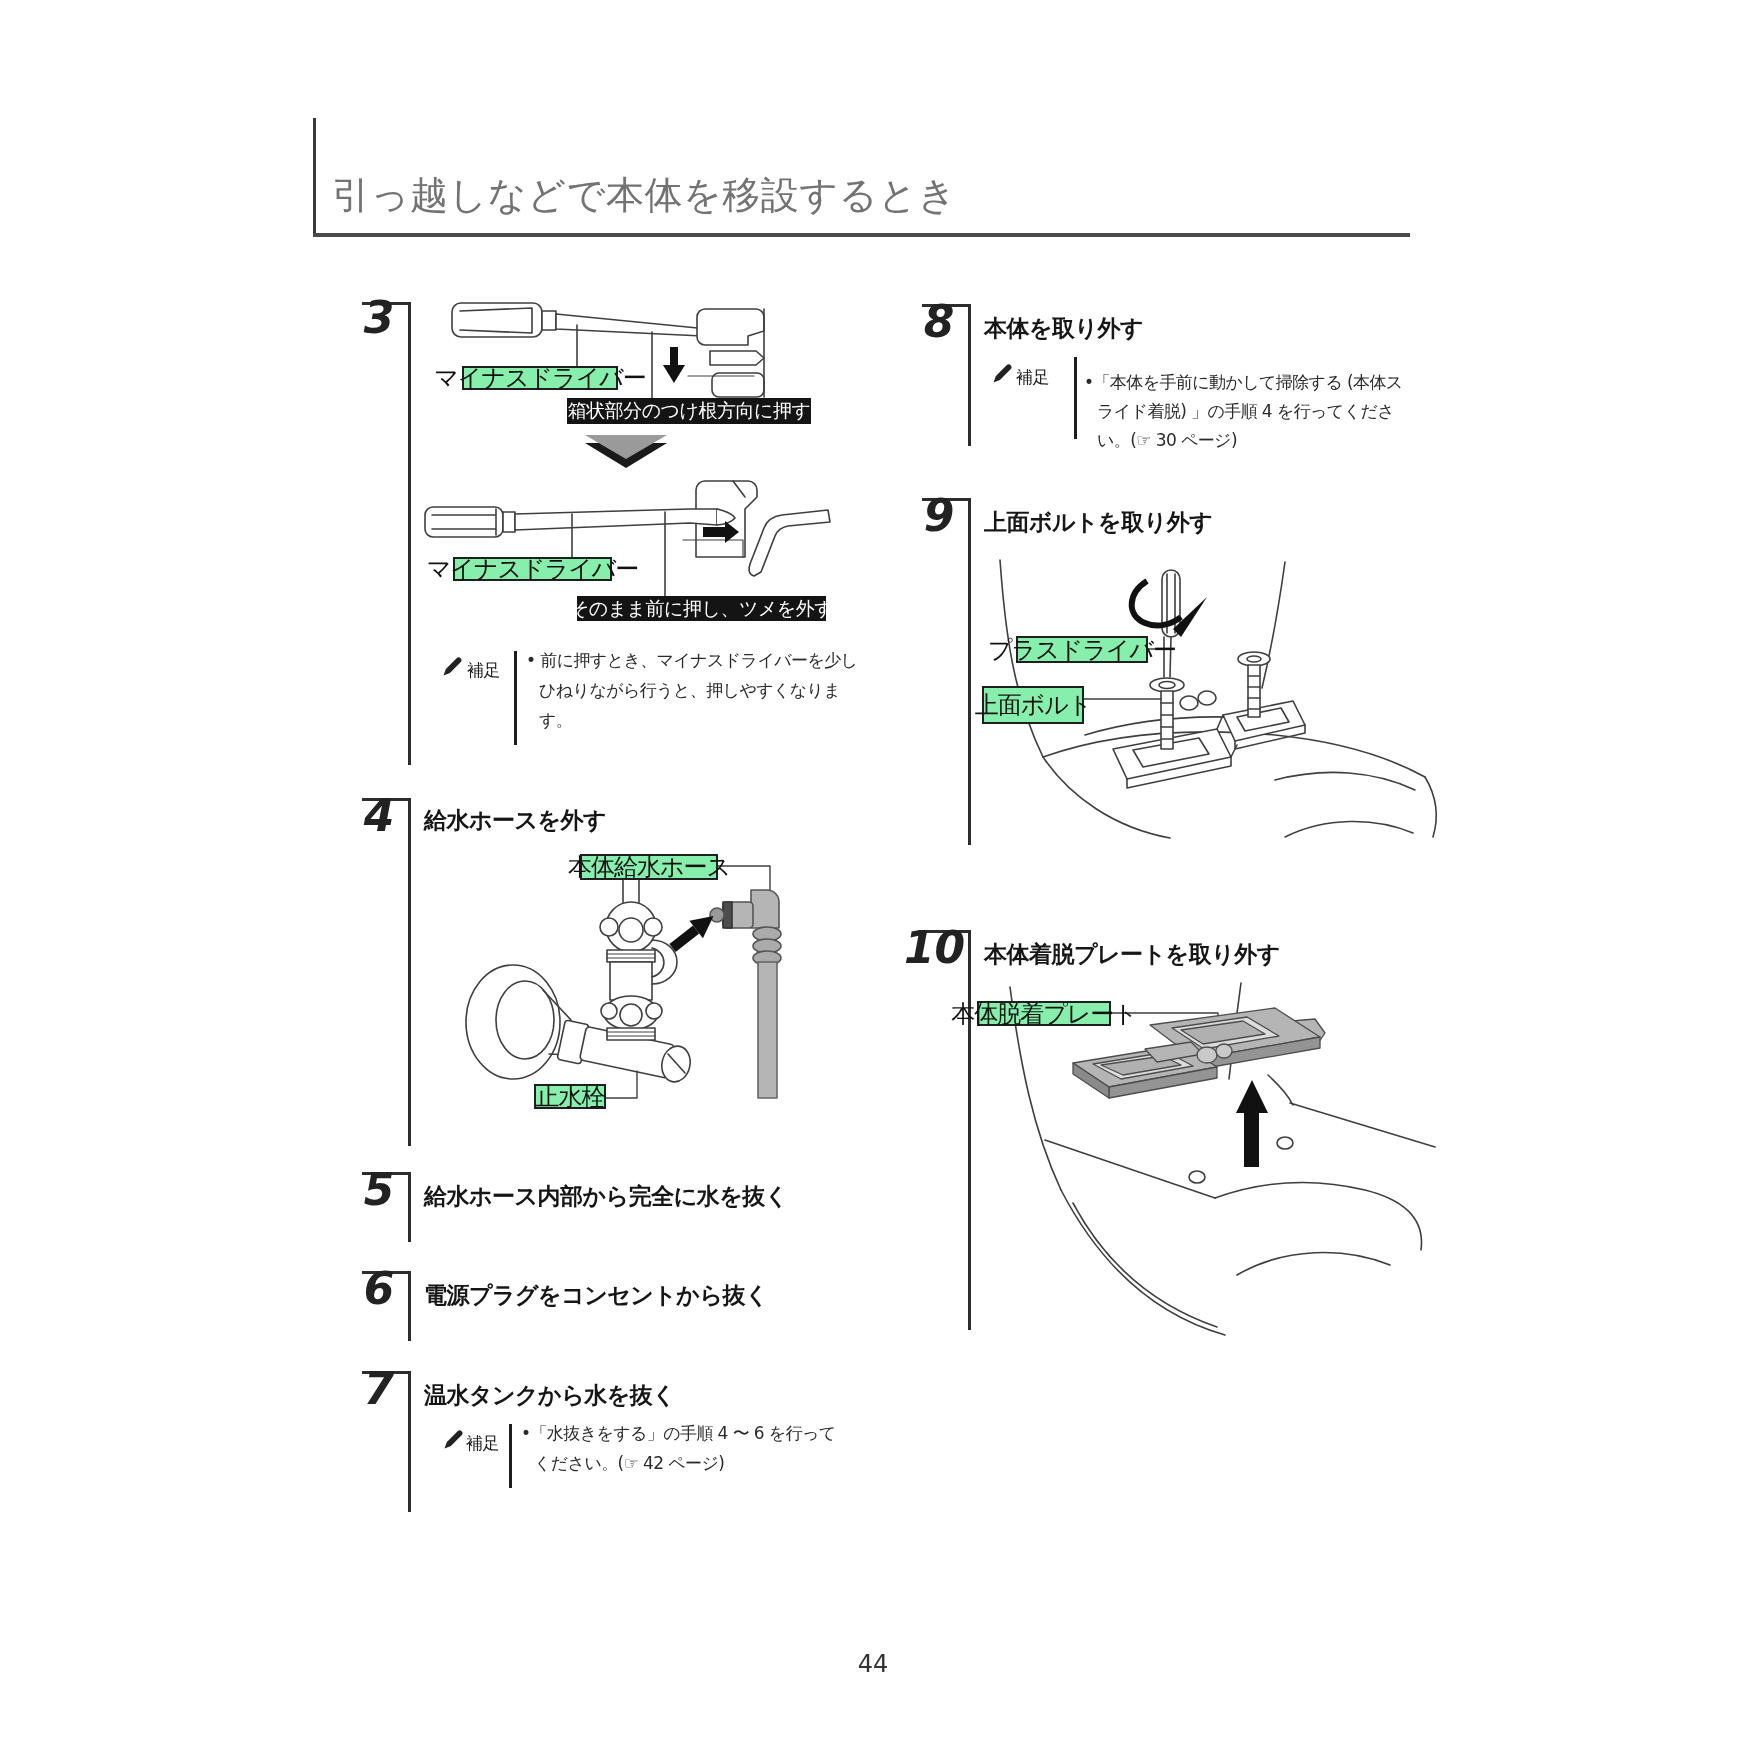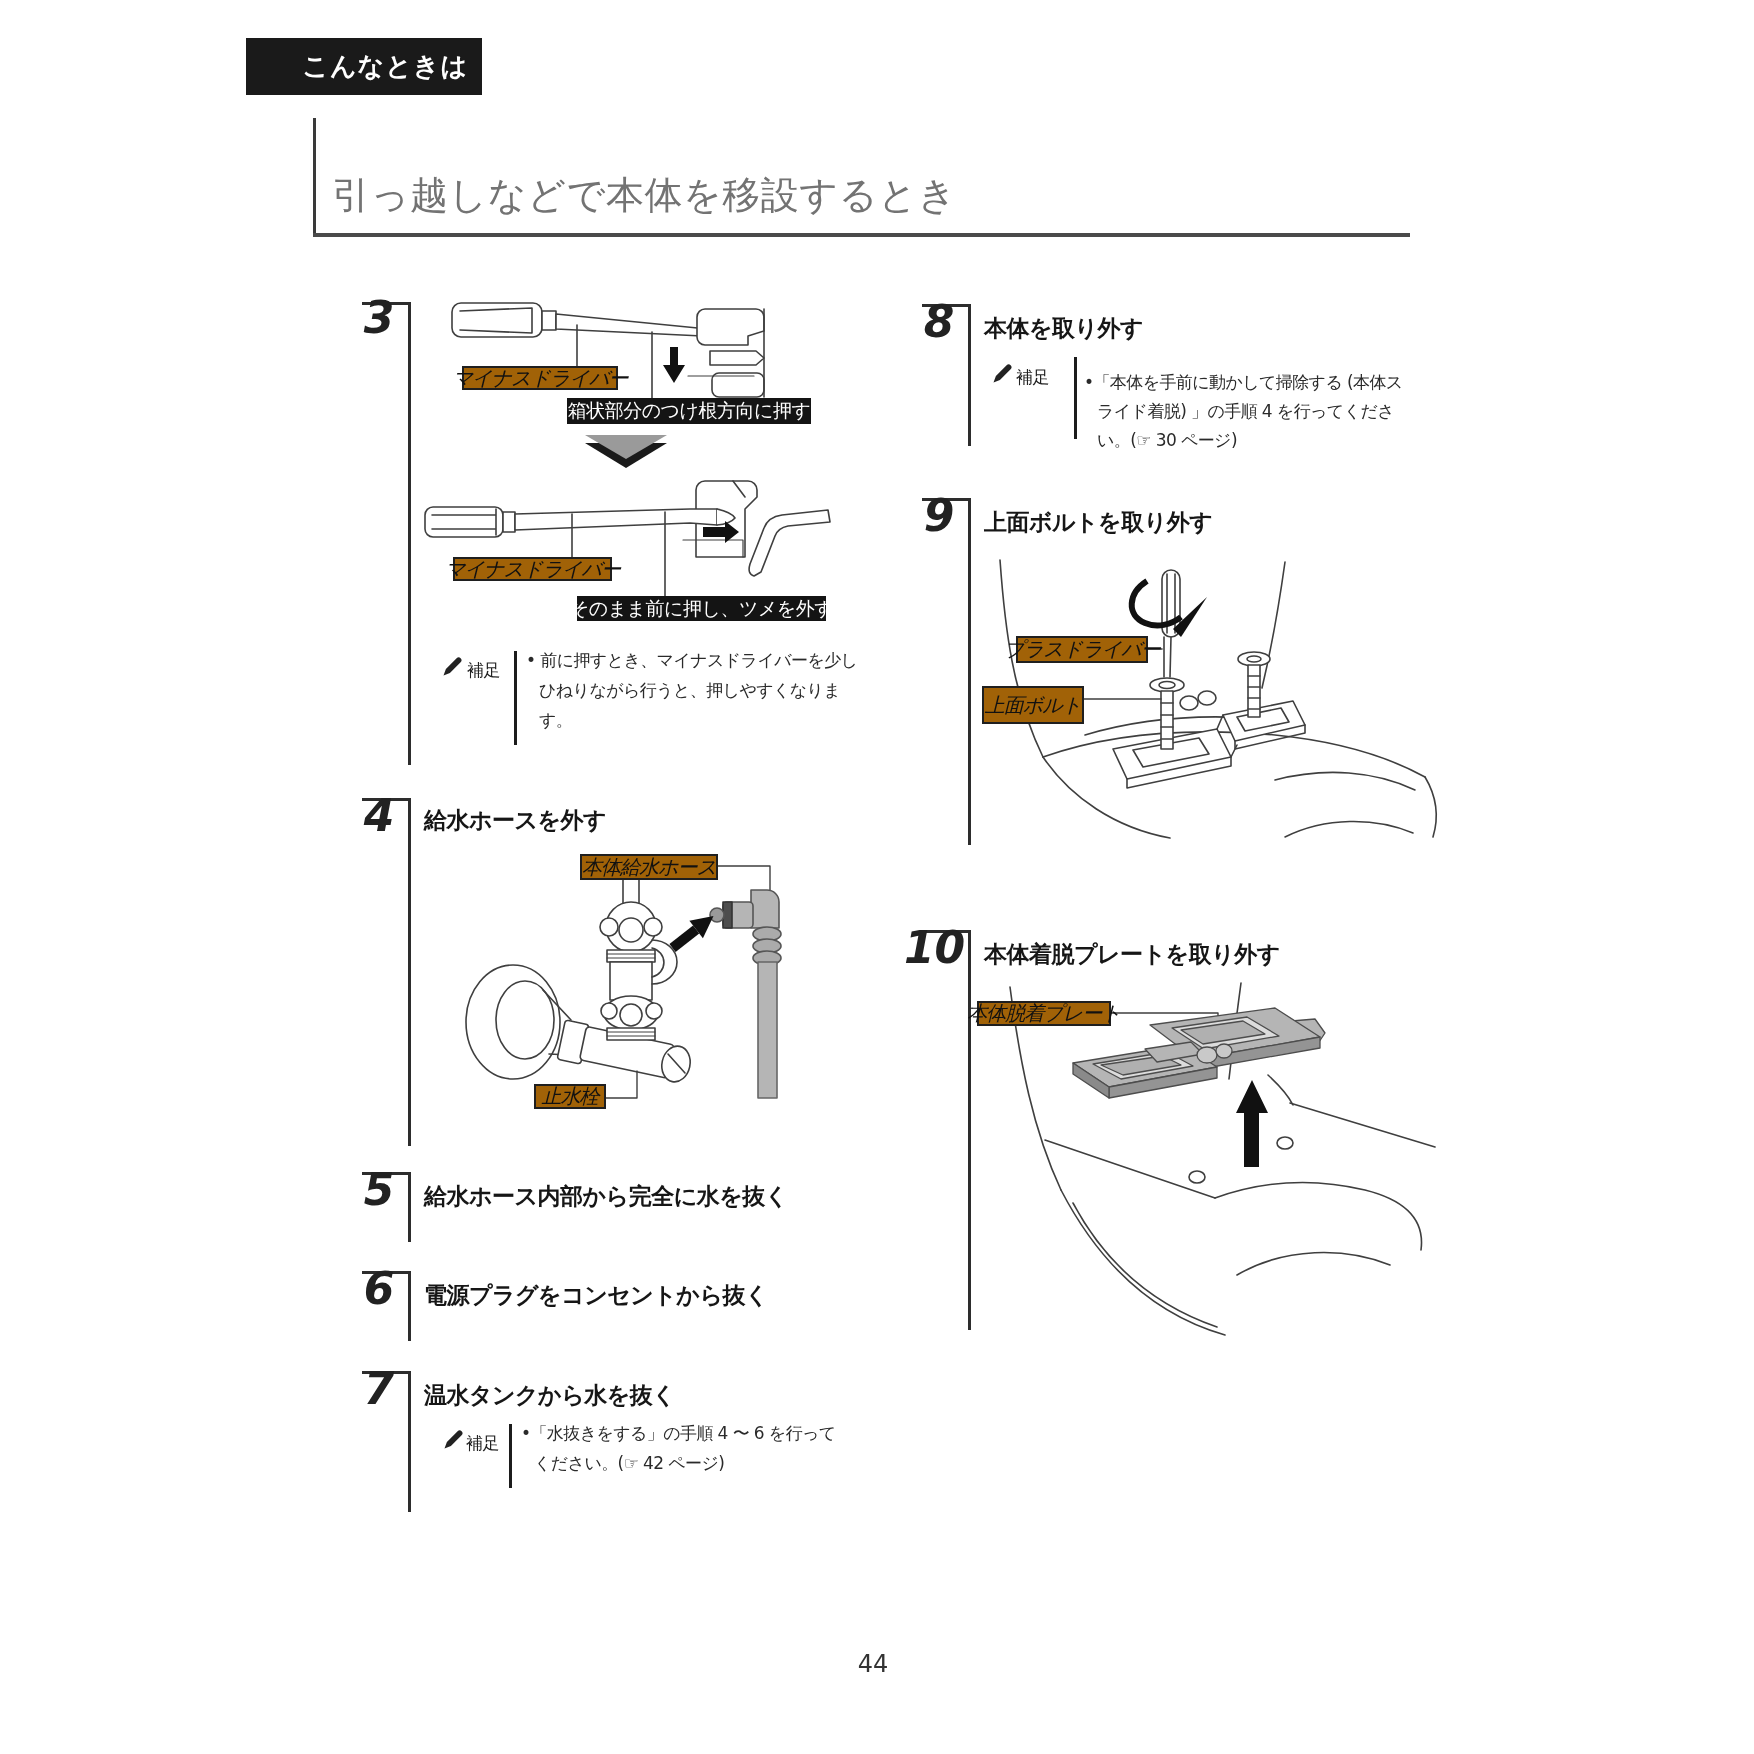--- a/index.html
+++ b/index.html
@@ -11,44 +11,43 @@
   .title-vline{position:absolute;left:313px;top:118px;width:3px;height:118px;background:#3a3a3a;}
   .page-title{position:absolute;left:332px;top:170px;font-size:38px;color:#737373;
               letter-spacing:0.5px;white-space:nowrap;}
   .title-rule{position:absolute;left:313px;top:233px;width:1097px;height:4px;background:#4a4a4a;}
   .hline{position:absolute;height:3px;background:#2d2d2d;}
   .vline{position:absolute;width:3px;background:#2d2d2d;}
   .step-num{position:absolute;font-style:italic;font-weight:bold;font-size:44px;line-height:1;
             color:#222;text-align:center;}
   .step-heading{position:absolute;font-weight:bold;font-size:23px;letter-spacing:-0.5px;
                 color:#161616;white-space:nowrap;}
-  .label-box{position:absolute;background:#a16207;border:2.5px solid #1f1f1f;box-sizing:border-box;
-             display:flex;align-items:center;justify-content:center;font-size:20px;
-             letter-spacing:-1px;color:#111;white-space:nowrap;font-style:italic;}
+  .label-box{position:absolute;background:#86efac;border:2.5px solid #1f1f1f;box-sizing:border-box;
+             display:flex;align-items:center;justify-content:center;font-size:24px;
+             letter-spacing:-1px;color:#111;white-space:nowrap;}
   .callout{position:absolute;background:#141414;color:#fff;display:flex;align-items:center;
            justify-content:center;font-size:19px;letter-spacing:-0.5px;white-space:nowrap;}
   .note-pencil{position:absolute;width:20px;height:20px;}
   .note-label{position:absolute;font-size:17px;letter-spacing:-0.5px;color:#222;white-space:nowrap;}
   .note-bar{position:absolute;width:3px;background:#1c1c1c;}
   .note-text{position:absolute;font-size:17px;line-height:30px;letter-spacing:-0.6px;
              color:#2a2a2a;white-space:nowrap;}
   .note-text .in{padding-left:13px;}
   .page-num{position:absolute;left:823px;top:1650px;width:100px;text-align:center;
             font-size:24px;color:#333;}
   svg{position:absolute;overflow:visible;}
   svg *{vector-effect:non-scaling-stroke;}
   .lineart{stroke:#3f3f3f;stroke-width:1.6;fill:none;stroke-linejoin:round;stroke-linecap:round;}
 </style>
 </head>
 <body>
 
 <div id="page">
 
   
-  <div class="banner">こんなときは</div>
   <div class="title-vline"></div>
   <div class="page-title">引っ越しなどで本体を移設するとき</div>
   <div class="title-rule"></div>
 
   
   <div style="display:contents">
     <div class="hline" style="left:362px;top:302px;width:48px;"></div>
     <div class="vline" style="left:408px;top:302px;height:463px;"></div>
     <div class="step-num" style="left:356px;top:296px;width:46px;">3</div>
 

